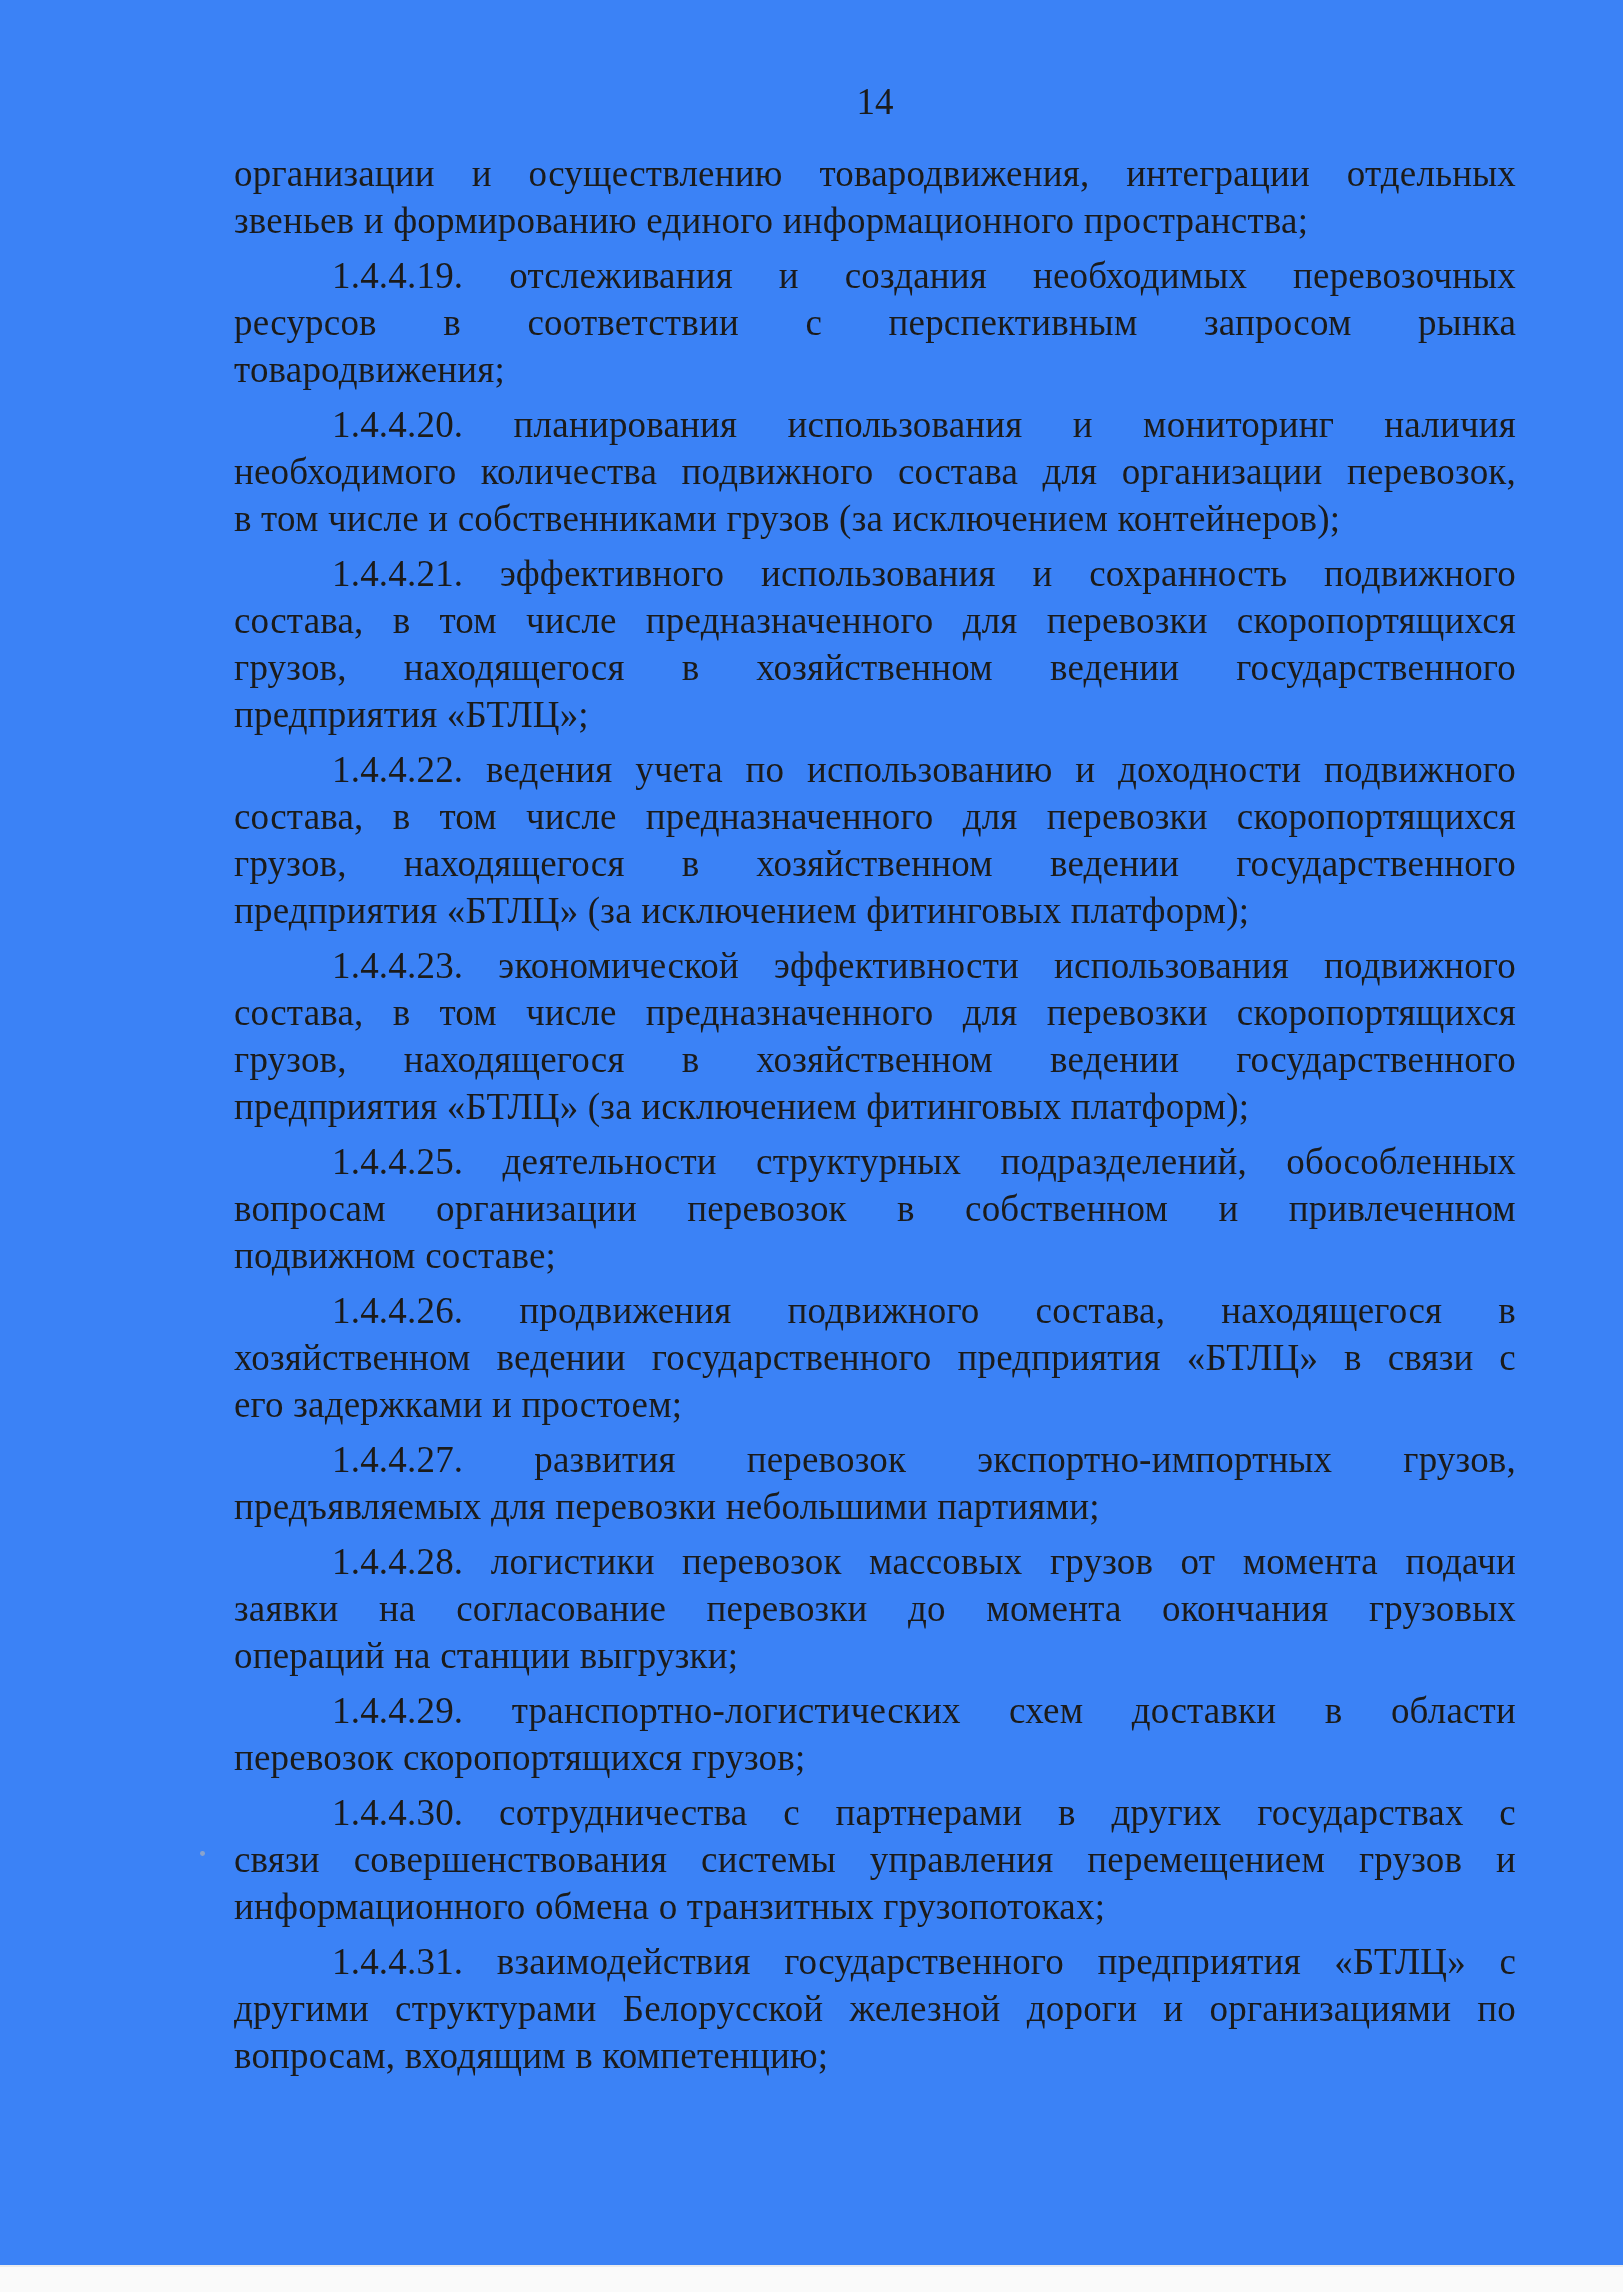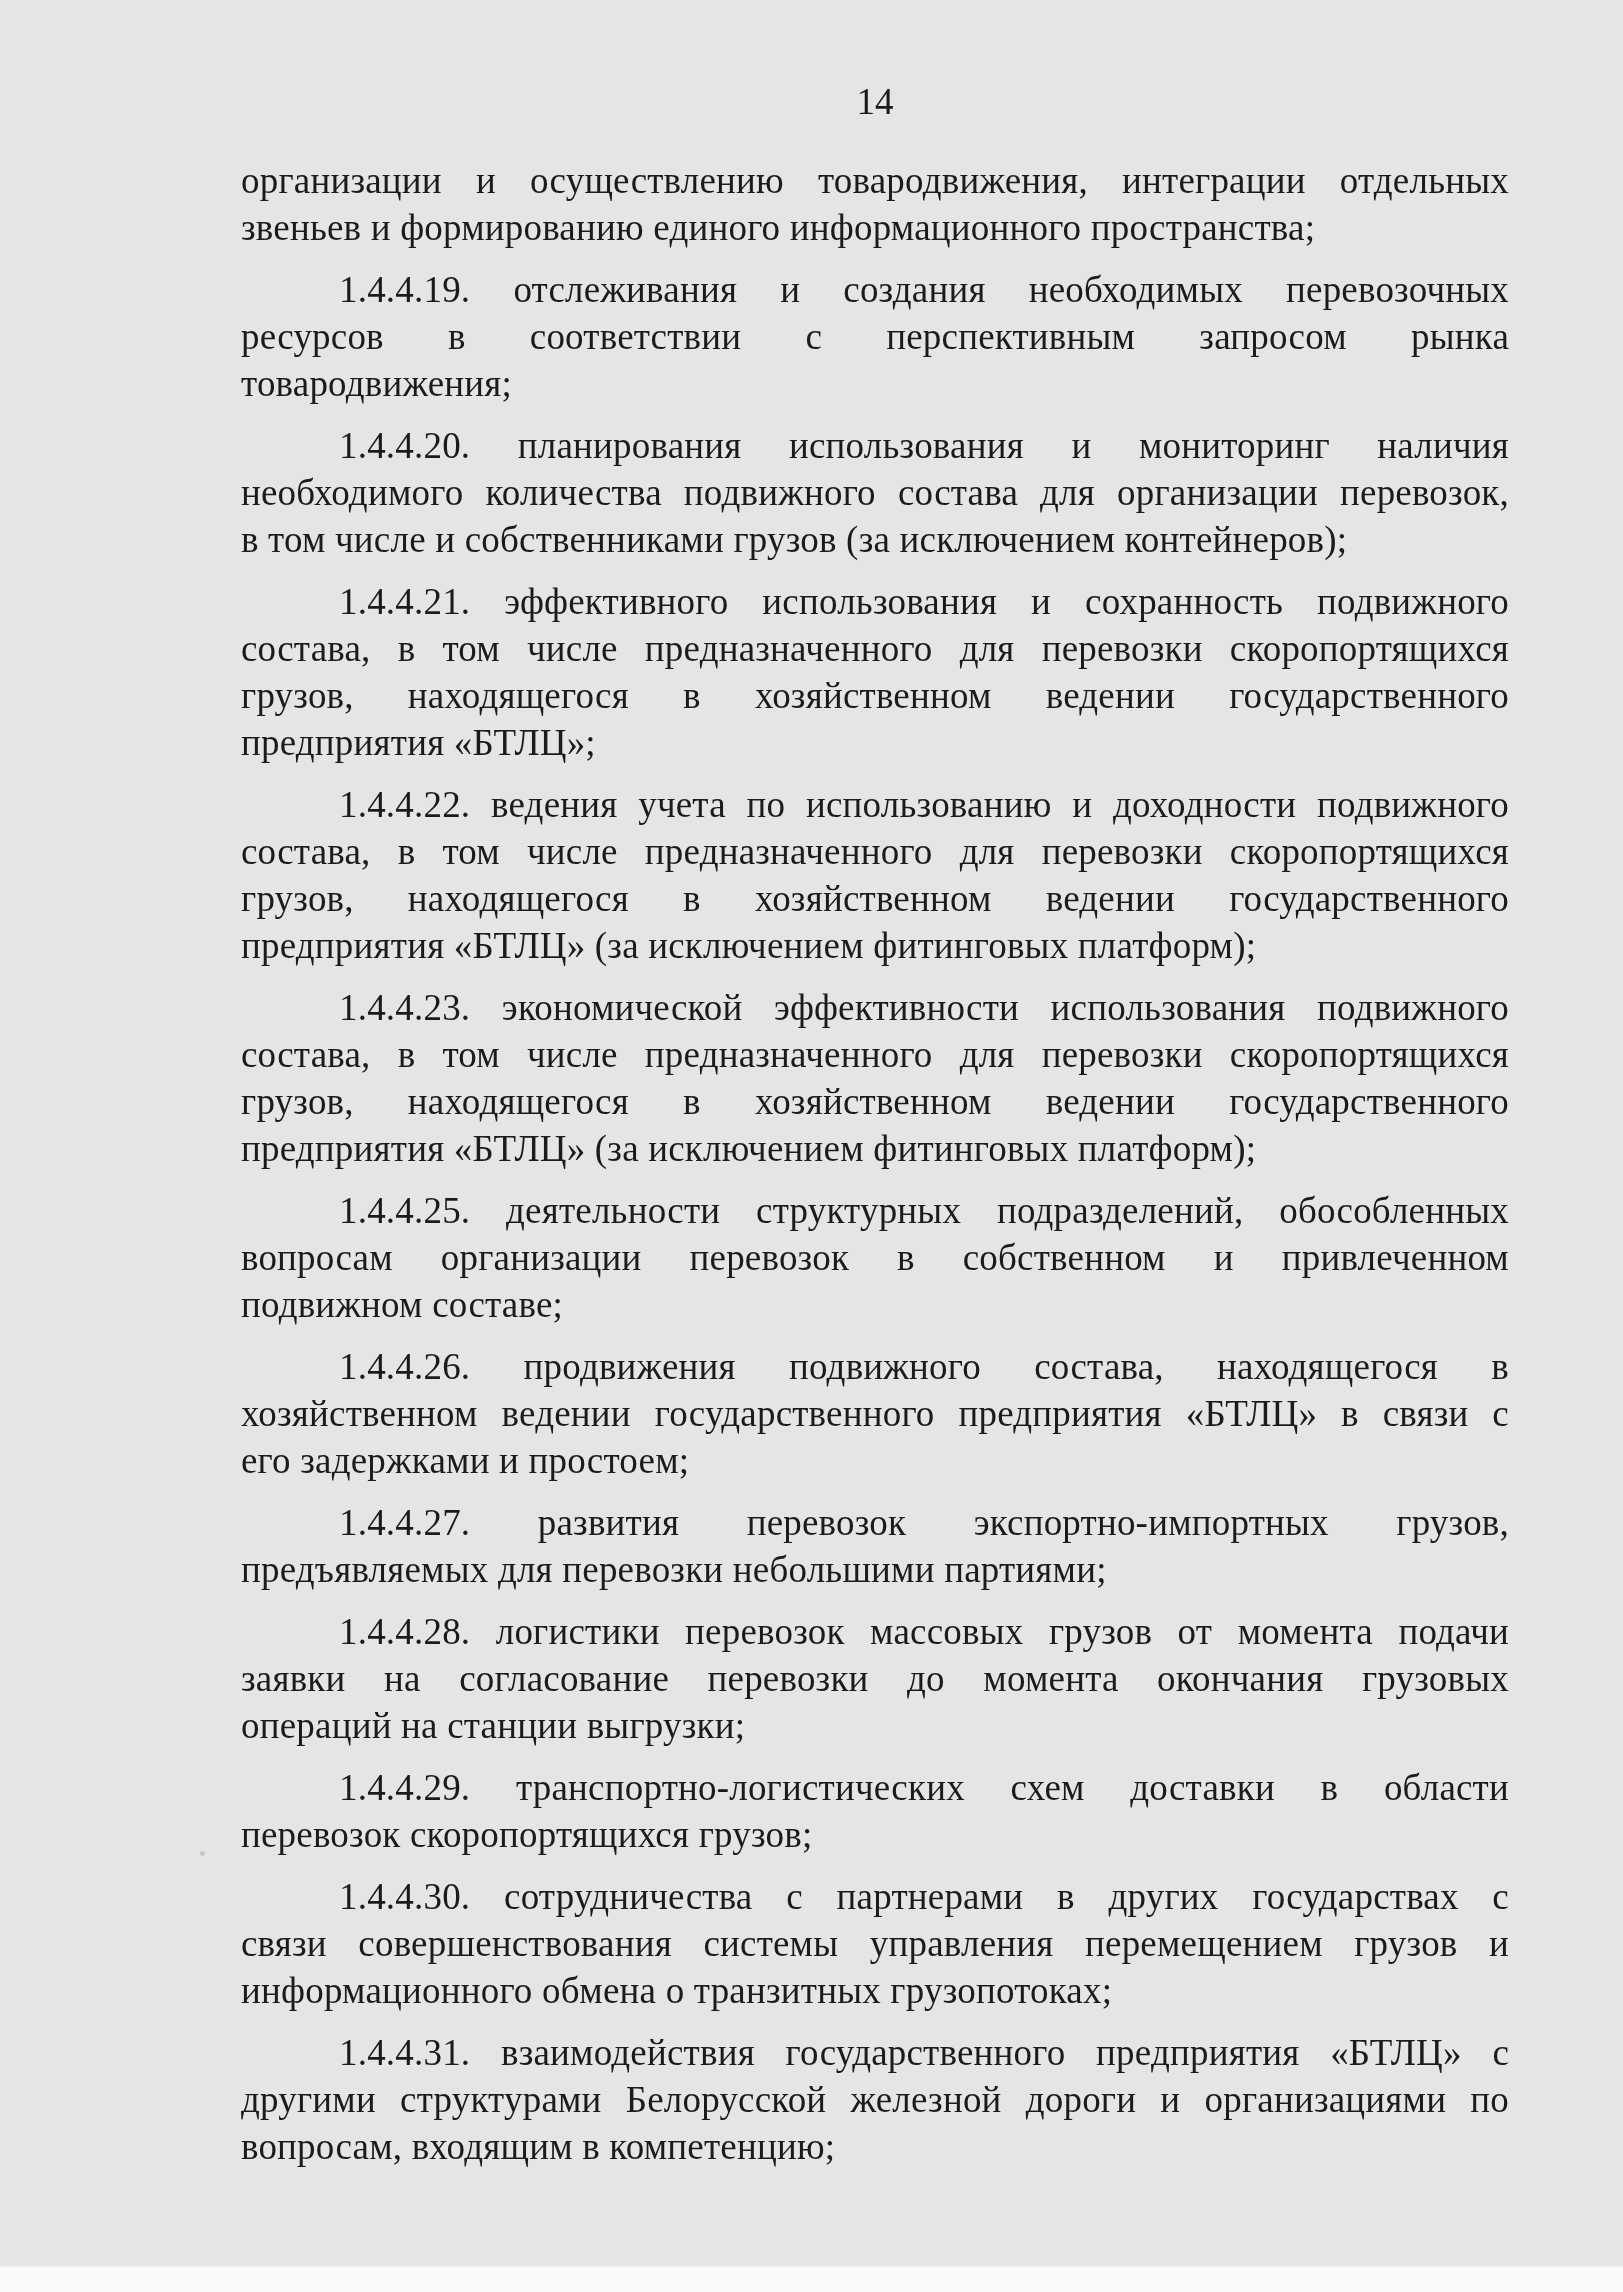--- a/index.html
+++ b/index.html
@@ -1,20 +1,20 @@
 <!DOCTYPE html>
 <html lang="ru"><head>
 <meta charset="utf-8">
 <style>
   html, body { margin: 0; padding: 0; background: #ffffff; }
   .page {
     position: relative;
     width: 1623px;
     height: 2293px;
-    background: #e5e5e5;
+    background: #3b82f6;
     overflow: hidden;
     font-family: "Liberation Serif", "DejaVu Serif", serif;
     color: #1b1b1b;
   }
   .page-number {
     position: absolute;
     top: 81px;
     left: 226px;
     width: 1298px;
     text-align: center;
@@ -23,21 +23,21 @@
   }
   .doc-body {
     position: absolute;
     top: 142px;
     left: 226px;
     width: 1298px;
     font-size: 37px;
     line-height: 47px;
     letter-spacing: 0.2px;
   }
-  .para { margin: 15px; }
+  .para { margin: 8px; }
   .line { white-space: normal; }
   
   .jl { text-align: justify; text-align-last: justify; }
   
   .ind { text-indent: 98px; }
   
   .speck {
     position: absolute;
     left: 200px;
     top: 1851px;

